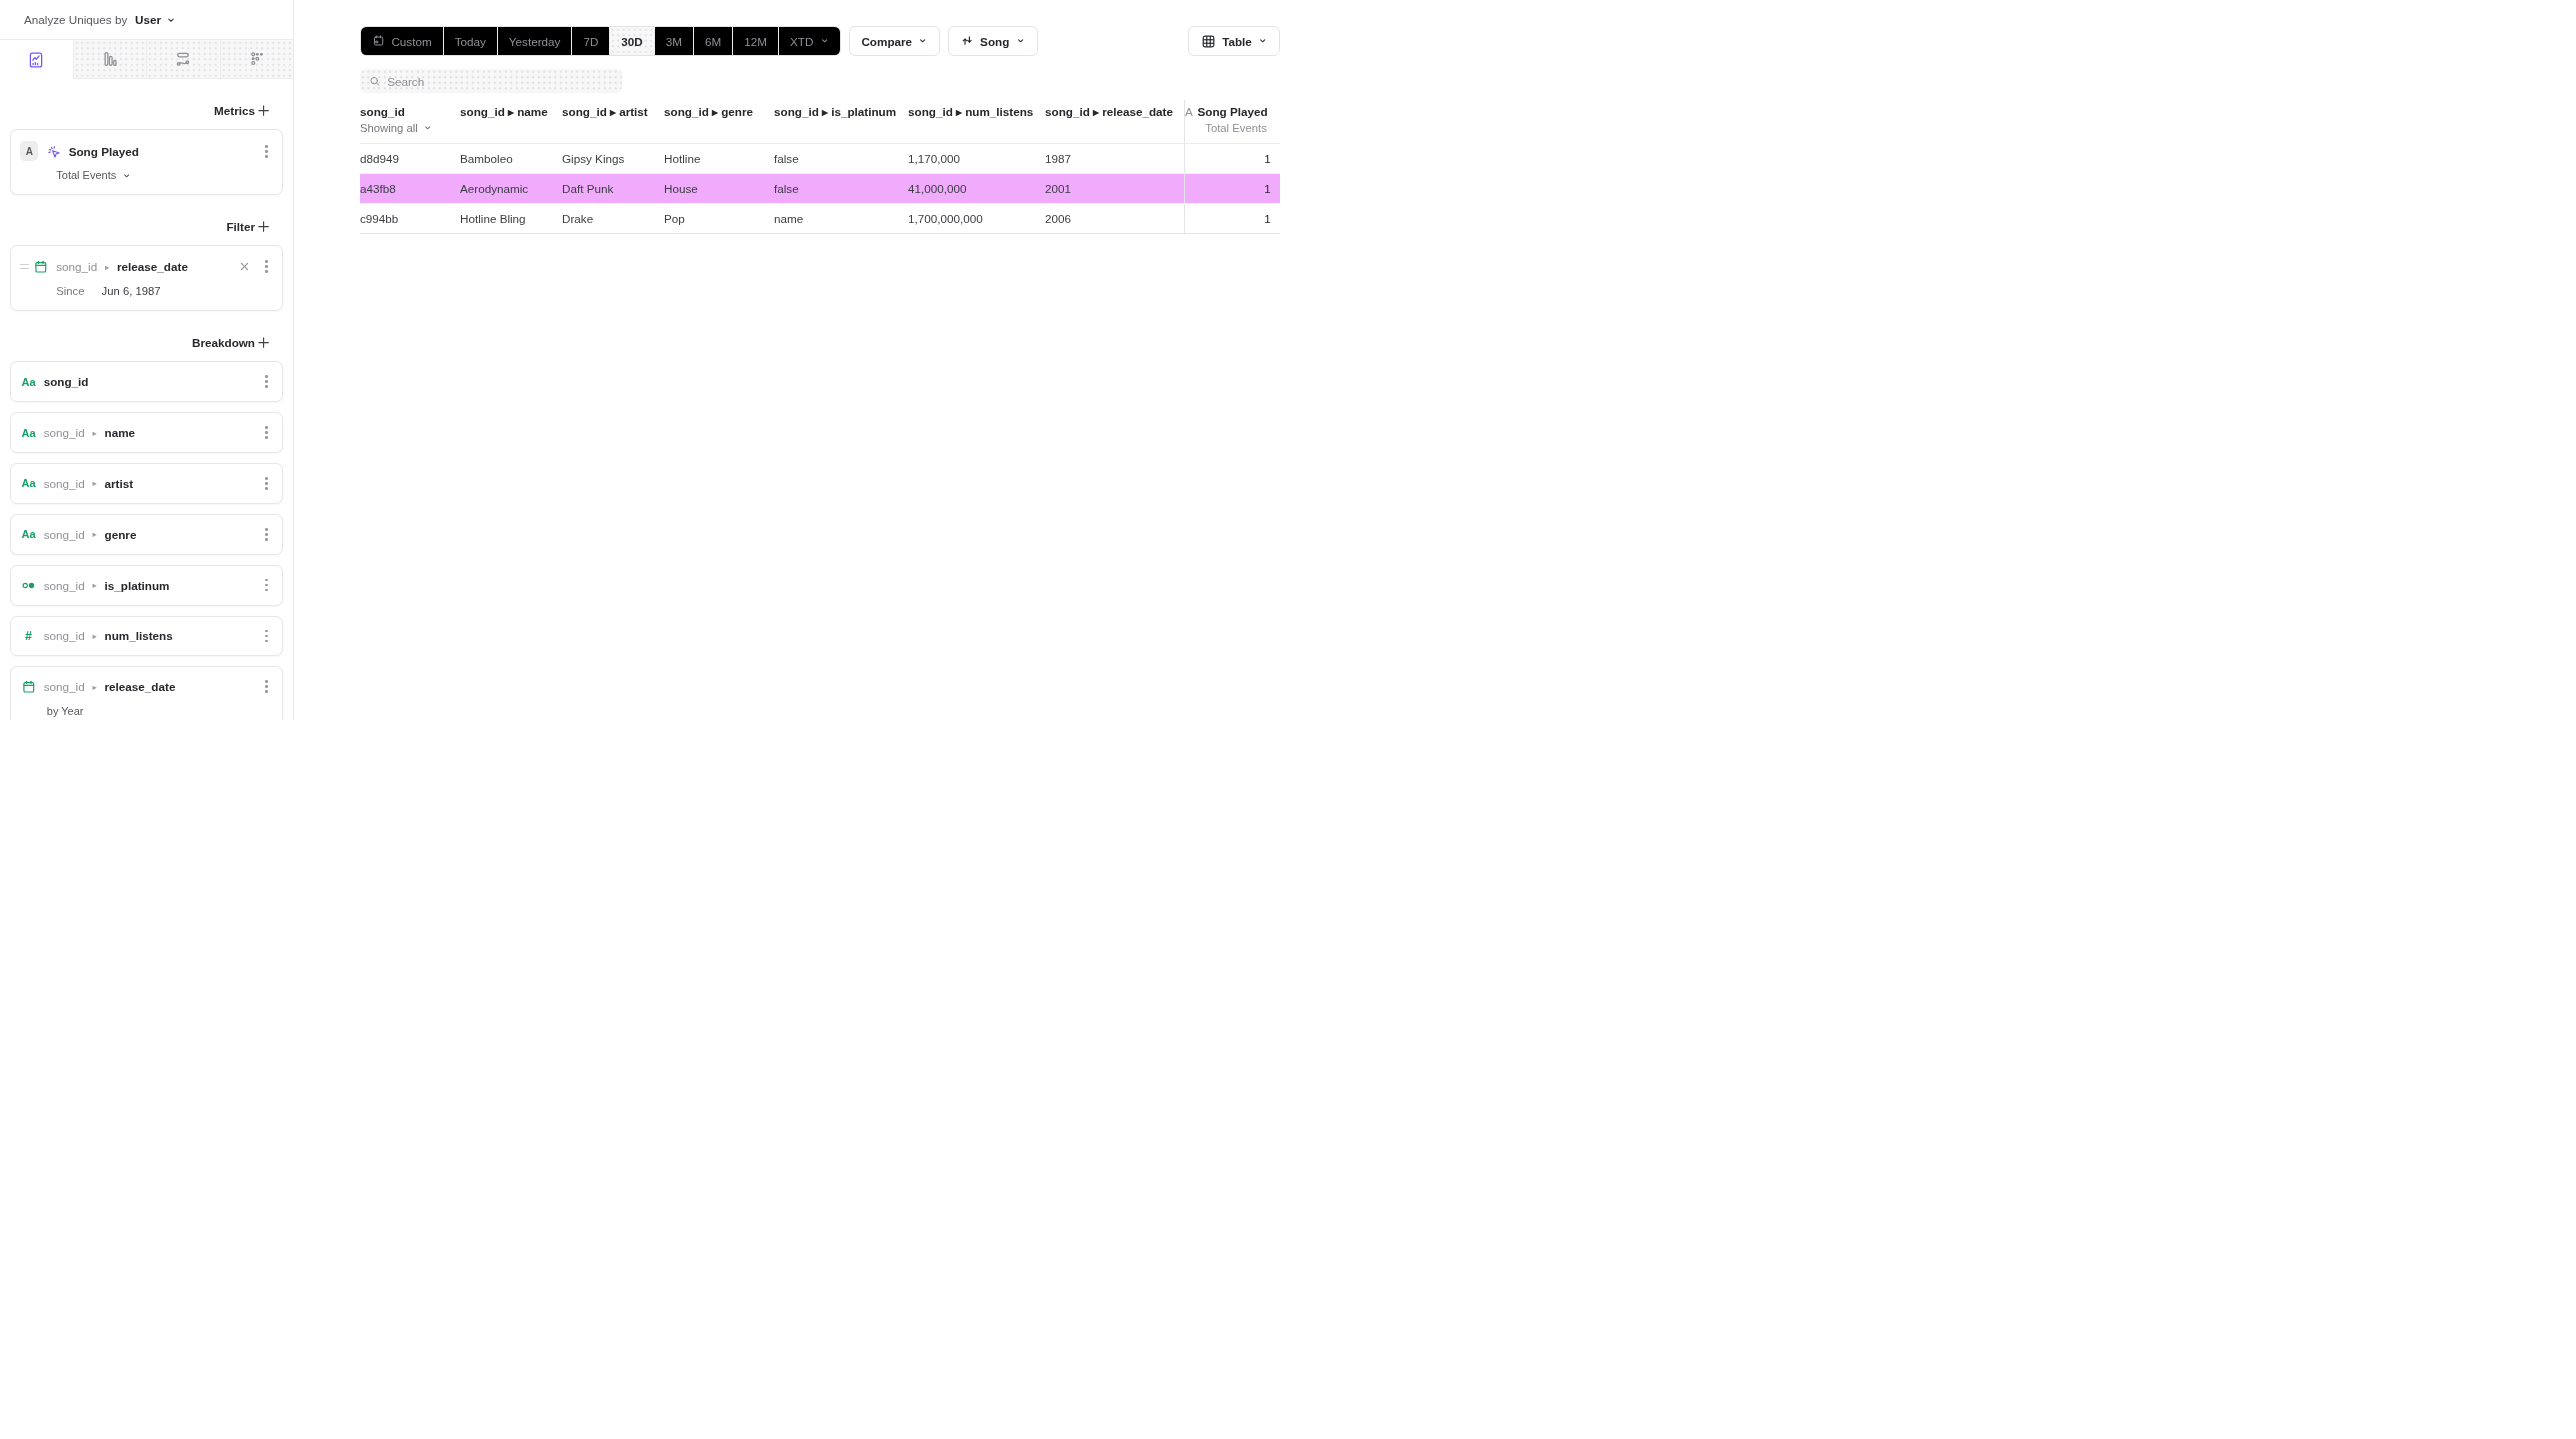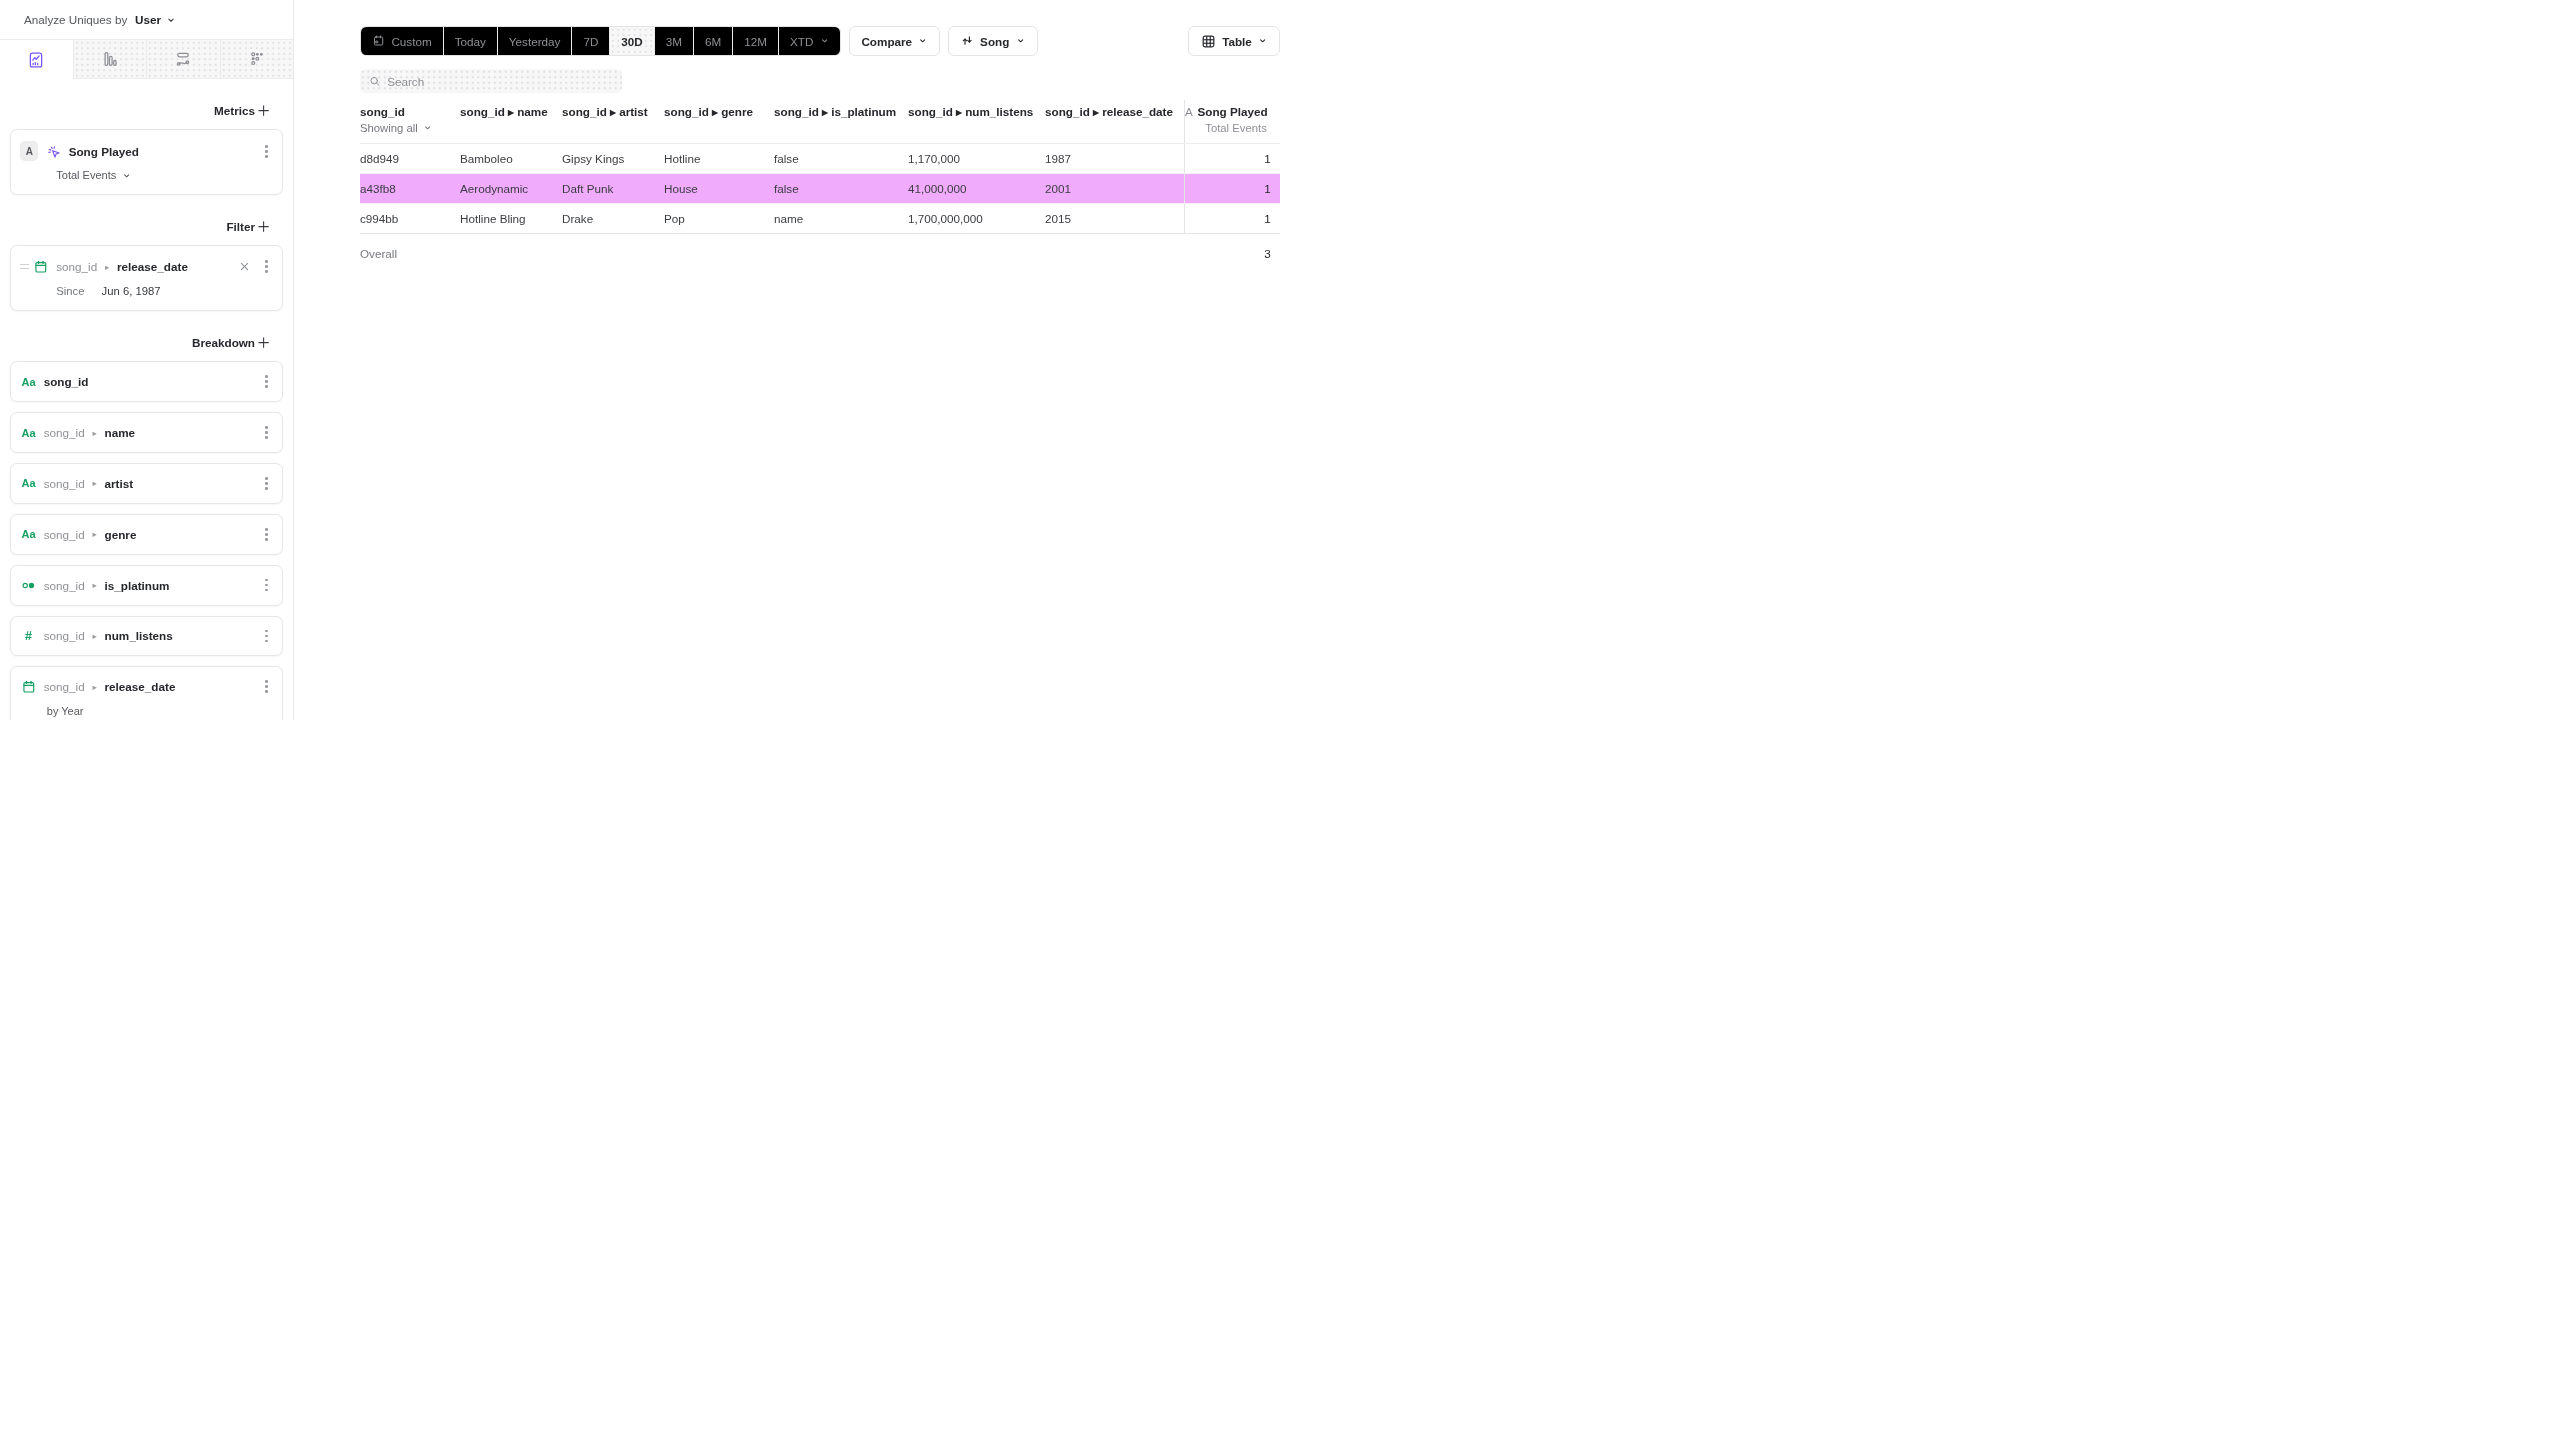--- a/index.html
+++ b/index.html
@@ -499,30 +499,20 @@
       <div class="td metric-col">1</div>
     </div>
 
     <div class="grid tr overall-sep">
       <div class="td">c994bb</div>
       <div class="td">Hotline Bling</div>
       <div class="td">Drake</div>
       <div class="td">Pop</div>
       <div class="td">name</div>
       <div class="td">1,700,000,000</div>
-      <div class="td">2015</div>
+      <div class="td">2006</div>
       <div class="td metric-col">1</div>
     </div>
 
-    <div class="grid overall">
-      <div class="td">Overall</div>
-      <div></div>
-        <div></div>
-        <div></div>
-        <div></div>
-        <div></div>
-        <div></div>
-      <div class="td metric-col">3</div>
-    </div>
 
   </div>
 </div>
 
 
 </body></html>

